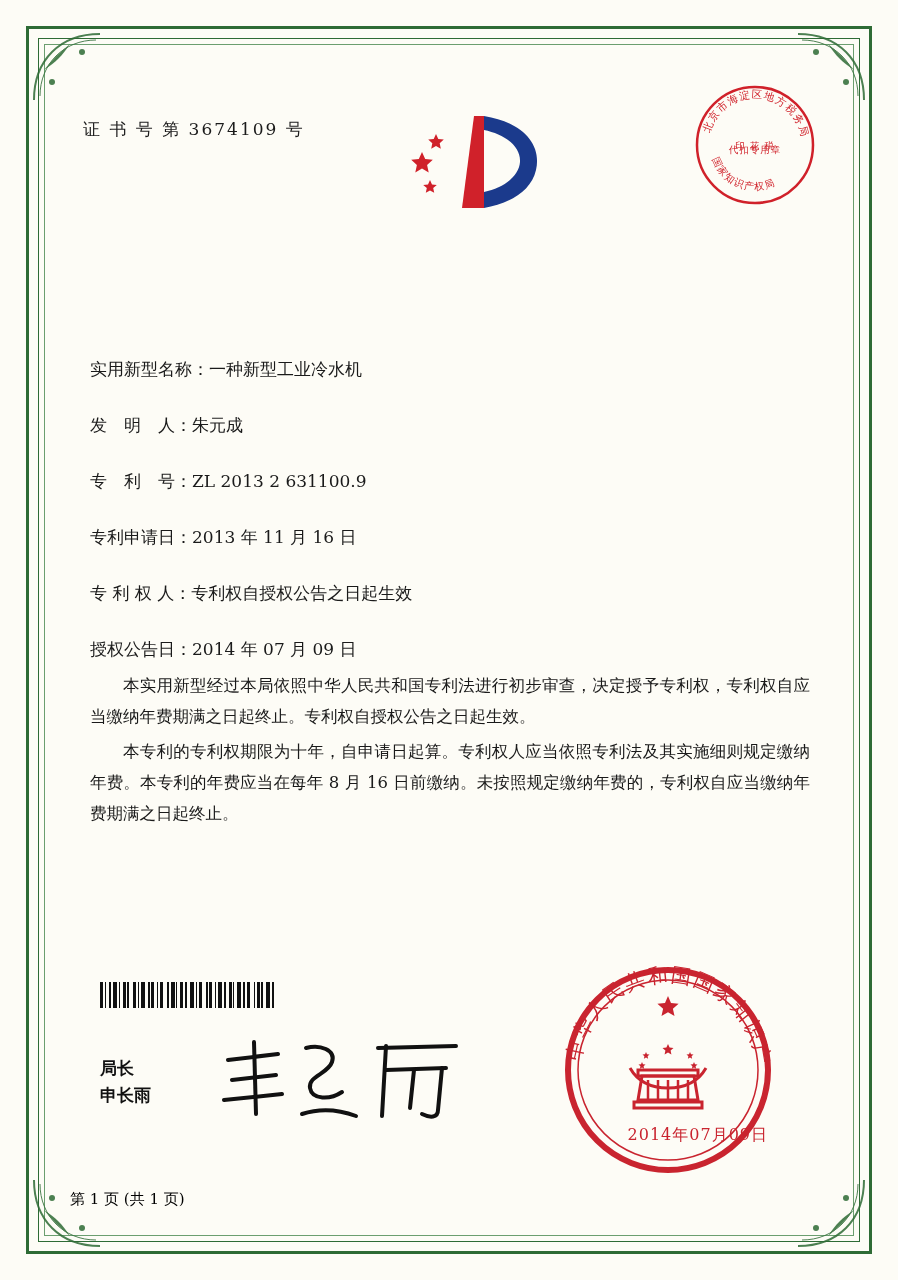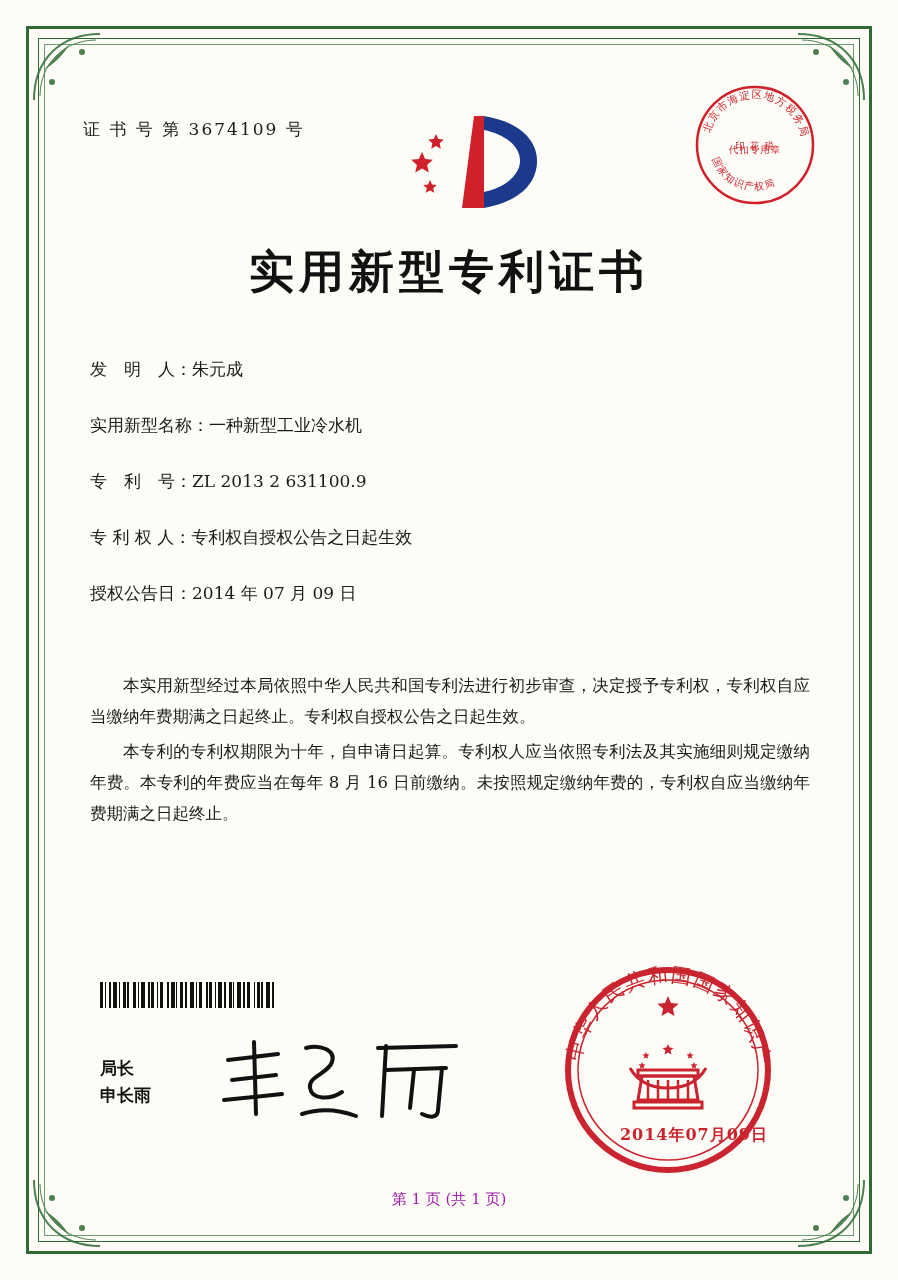--- a/index.html
+++ b/index.html
@@ -189,30 +189,29 @@
     height: 220px;
   }
   .seal-date {
     position: absolute;
     right: 60px;
     top: 1055px;
     font-size: 16px;
     color: #c9242f;
     letter-spacing: 1px;
     font-family: "DejaVu Serif", "Liberation Serif", serif;
-    font-weight: bold;
   }
   
   .footer {
     position: absolute;
     left: 0; right: 0;
     top: 1120px;
-    text-align: center;
+    text-align: left;
     font-size: 15px;
-    color: #a21caf;
+    color: #000000;
     font-family: "DejaVu Serif", "Liberation Serif", serif;
   }
 </style>
 </head>
 <body>
 
 <div class="page">
 
   <div class="frame-outer"></div>
   <div class="frame-inner"></div>
@@ -283,31 +282,33 @@
           <textPath href="#arcTop" startOffset="8%">北京市海淀区地方税务局</textPath>
         </text>
         <text font-size="10" fill="#d0212a" font-family="DejaVu Serif, serif" letter-spacing="1.2">
           <textPath href="#arcBot" startOffset="10%">国家知识产权局</textPath>
         </text>
       </svg>
       <div class="ts-text ts-line1">印 花 税</div>
       <div class="ts-text ts-line2">代扣专用章</div>
     </div>
 
-    <div class="title">实用新型专利证书</div>
 
     <div class="fields">
       <div class="field">
+        <span class="lbl">实用新型名称：</span><span class="val">一种新型工业冷水机</span>
+      </div>
+      <div class="field">
         <span class="lbl">发　明　人：</span><span class="val">朱元成</span>
       </div>
       <div class="field">
-        <span class="lbl">实用新型名称：</span><span class="val">一种新型工业冷水机</span>
-      </div>
-      <div class="field">
         <span class="lbl">专　利　号：</span><span class="val">ZL 2013 2 631100.9</span>
+      </div>
+      <div class="field">
+        <span class="lbl">专利申请日：</span><span class="val">2013 年 11 月 16 日</span>
       </div>
       <div class="field">
         <span class="lbl">专 利 权 人：</span><span class="val">专利权自授权公告之日起生效</span>
       </div>
       <div class="field">
         <span class="lbl">授权公告日：</span><span class="val">2014 年 07 月 09 日</span>
       </div>
     </div>
 
     <div class="paras">

